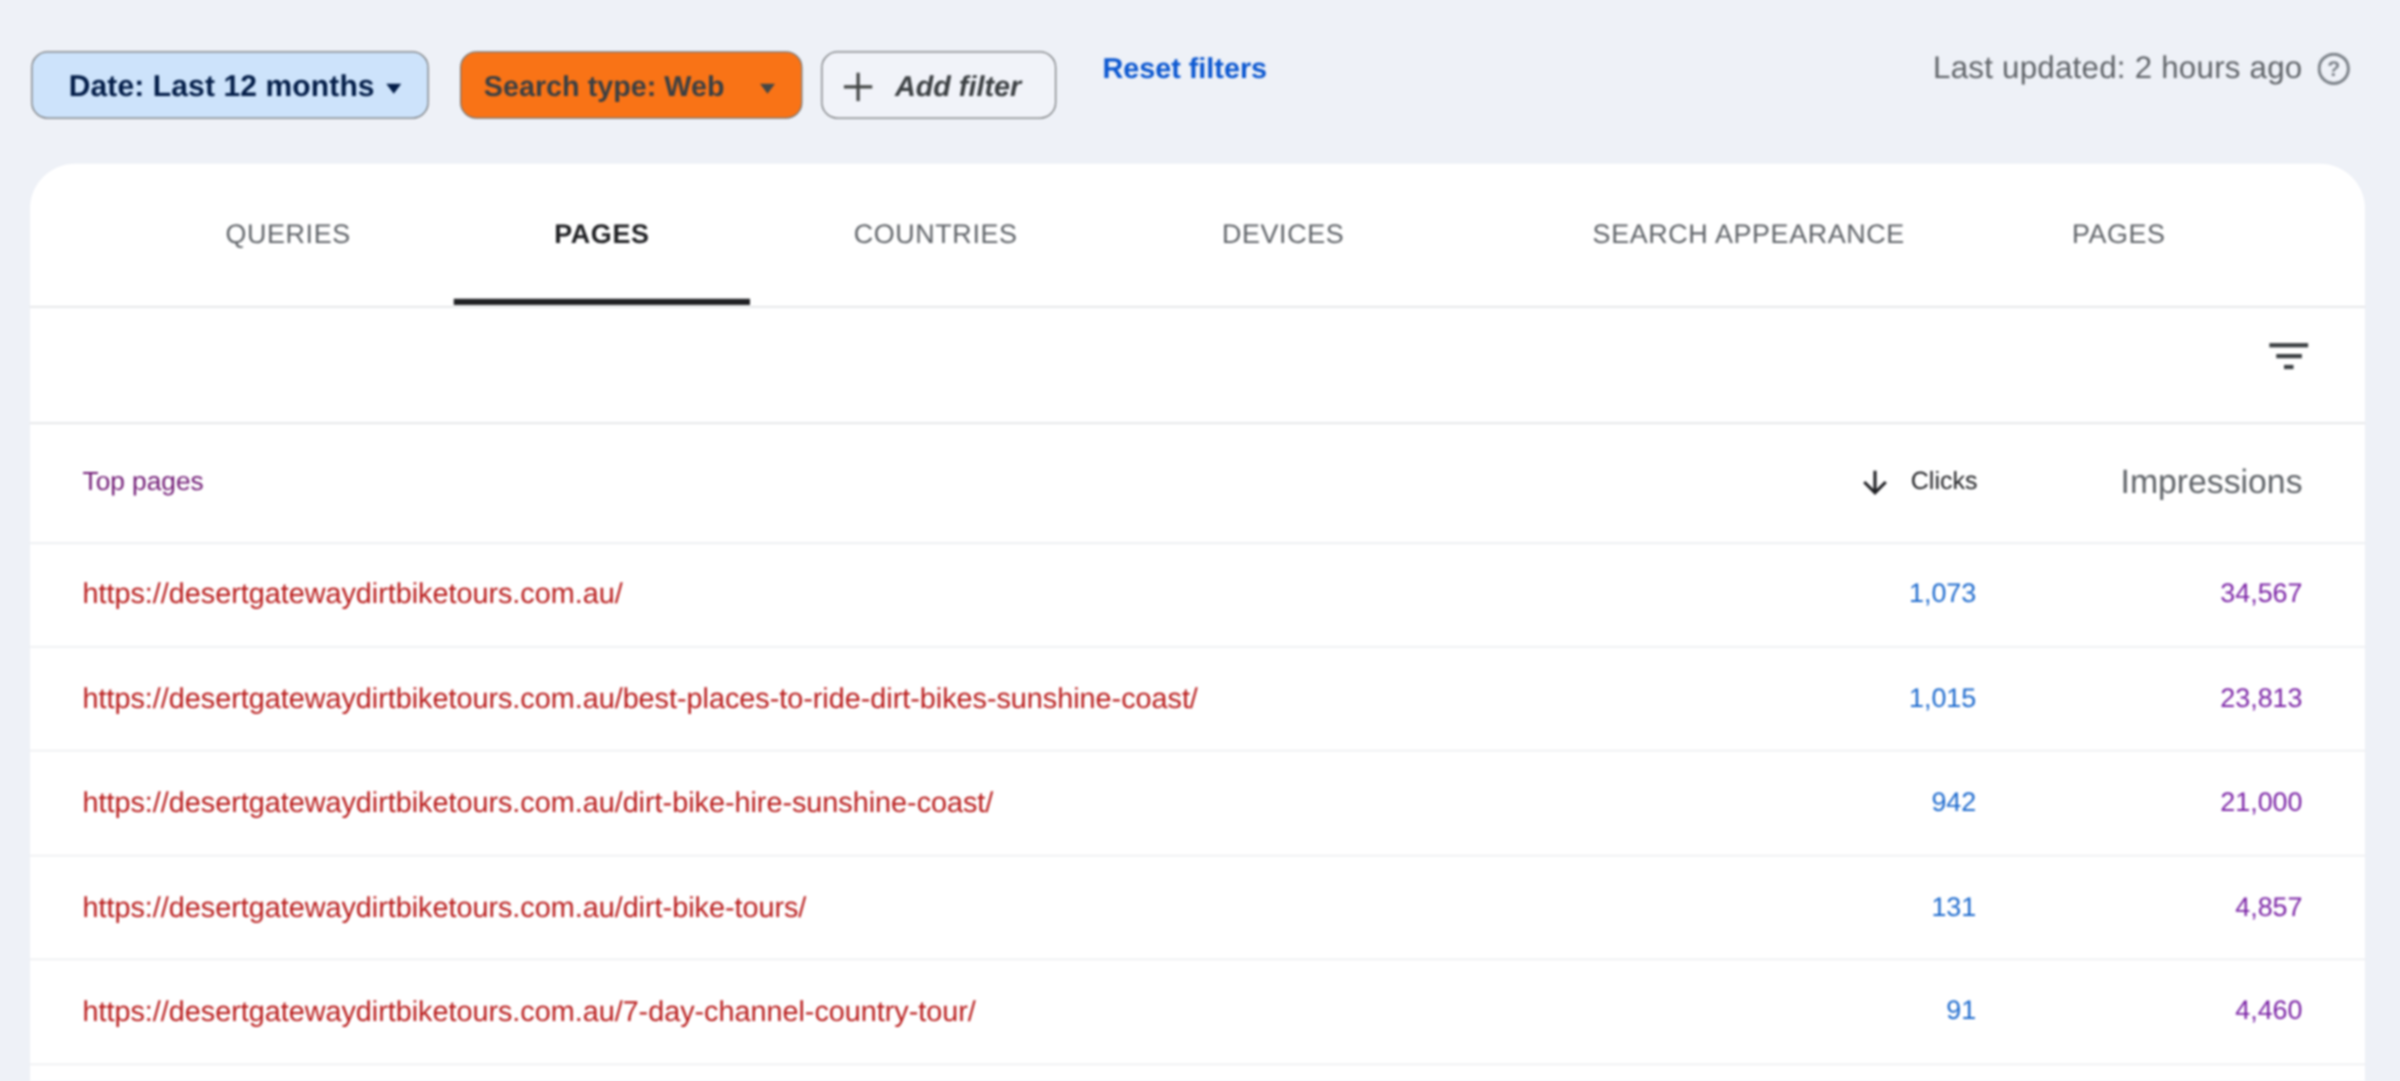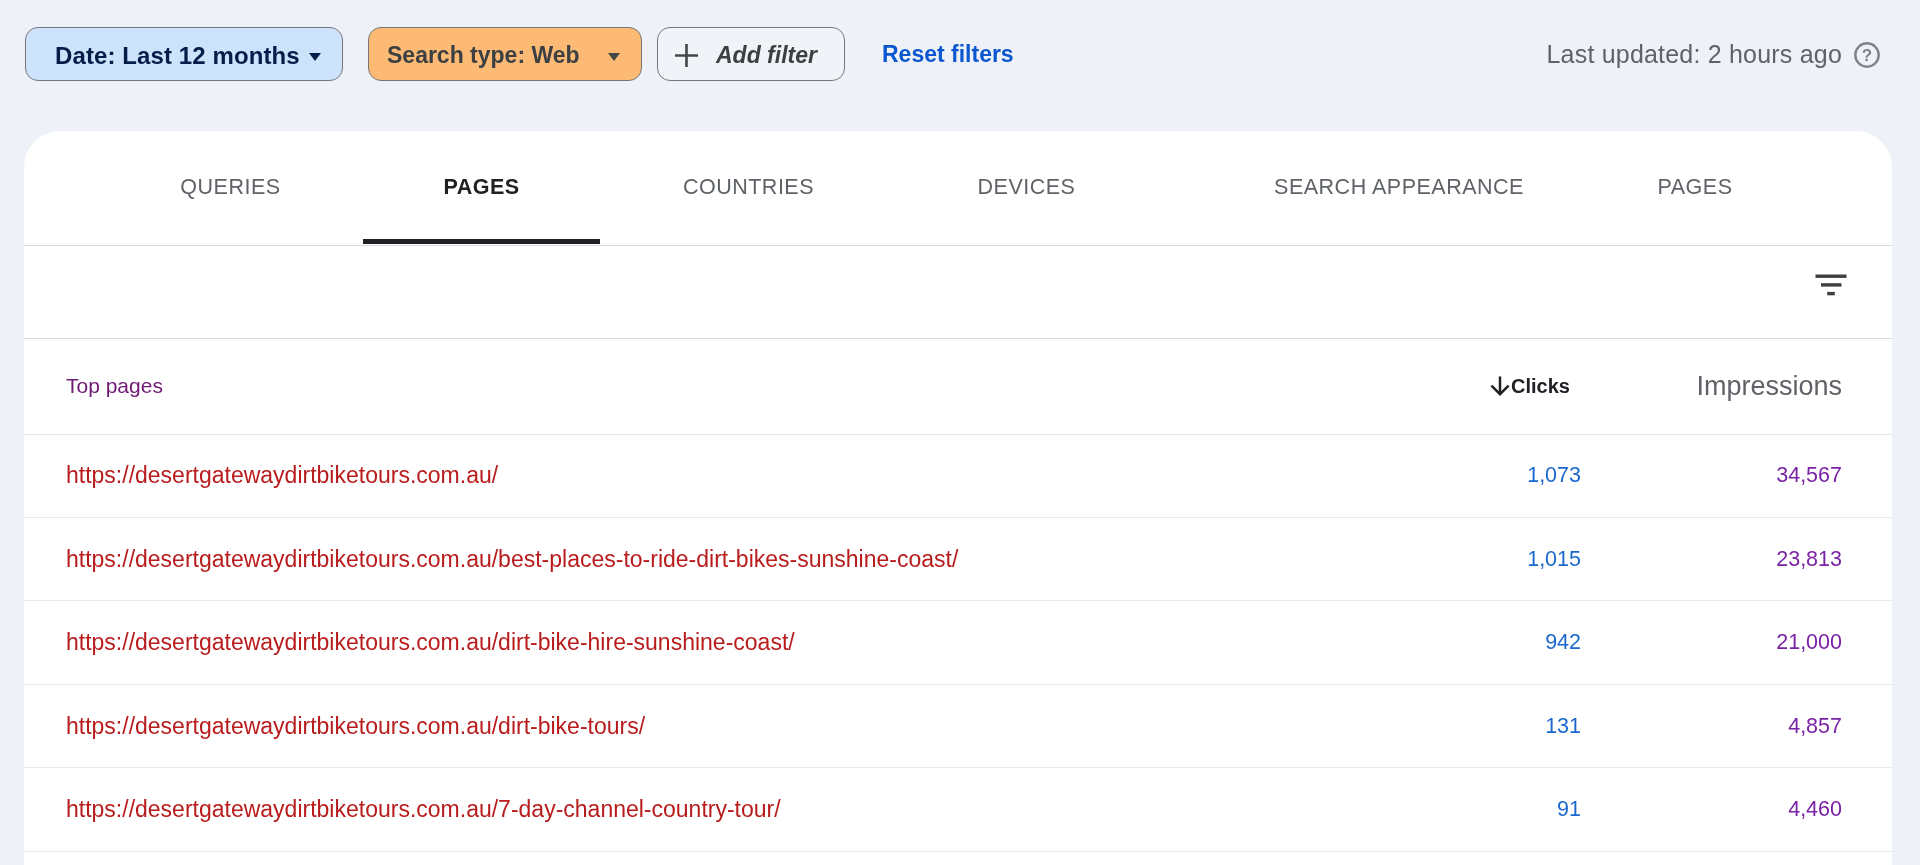--- a/index.html
+++ b/index.html
@@ -1,17 +1,17 @@
 <!DOCTYPE html>
 <html><head>
 <meta charset="utf-8">
 <style>
   html,body{margin:0;padding:0;width:1920px;height:865px;overflow:hidden;}
   body{filter:blur(0.75px);background:#eef1f7;font-family:"Liberation Sans",sans-serif;position:relative;}
-  .chip{position:absolute;top:27px;height:54px;box-sizing:border-box;border-radius:13px;
+  .chip{position:absolute;top:41px;height:54px;box-sizing:border-box;border-radius:13px;
         display:flex;align-items:center;}
   .caret{width:0;height:0;position:relative;top:3px;border-left:6.7px solid transparent;border-right:6.7px solid transparent;
          border-top:8.5px solid #444746;}
   .abs{position:absolute;}
   .row{height:83.5px;box-sizing:border-box;border-bottom:1px solid #e8eaed;position:relative;}
   .url{position:absolute;left:42px;top:50%;transform:translateY(-50%);
        font-size:23px;color:#b91c1c;white-space:nowrap;}
   .clicks{position:absolute;right:311px;top:50%;transform:translateY(-50%);
           font-size:21.5px;color:#1a68cd;}
   .imps{position:absolute;right:50px;top:50%;transform:translateY(-50%);
@@ -21,21 +21,21 @@
   .hline{position:absolute;left:0;width:100%;height:1px;}
 </style>
 </head>
 <body>
 
 <div class="chip" id="chip1" style="left:25px;width:318px;background:#cde3fb;border:1.5px solid #747779;">
   <span style="margin-left:29px;position:relative;top:2px;font-size:24px;font-weight:bold;color:#041e49;letter-spacing:0.1px;">Date: Last 12 months</span>
   <span class="caret" style="margin-left:auto;margin-right:21px;border-top-color:#041e49;"></span>
 </div>
 
-<div class="chip" id="chip2" style="left:368px;width:274px;background:#fdba74;border:1.5px solid #747779;">
+<div class="chip" id="chip2" style="left:368px;width:274px;background:#f97316;border:1.5px solid #747779;">
   <span style="margin-left:18px;position:relative;top:1.5px;font-size:23px;font-weight:bold;color:#3c4043;">Search type: Web</span>
   <span class="caret" style="margin-left:auto;margin-right:21px;"></span>
 </div>
 
 <div class="chip" id="chip3" style="left:657px;width:188px;background:#f1f3f9;border:1.5px solid #747779;">
   <svg style="margin-left:17px;position:relative;top:1.5px;" width="23" height="23" viewBox="0 0 23 23">
     <path d="M10.2 0 h2.6 v10.2 H23 v2.6 h-10.2 V23 h-2.6 V12.8 H0 v-2.6 h10.2 z" fill="#444746"></path>
   </svg>
   <span style="margin-left:18px;position:relative;top:1.5px;font-size:23px;font-weight:bold;color:#3c4043;font-style:italic;">Add filter</span>
 </div>
@@ -63,21 +63,21 @@
     <rect x="2.5" y="1.5" width="31" height="3.4" fill="#3c4043"></rect>
     <rect x="8" y="10.2" width="20.5" height="3.4" fill="#3c4043"></rect>
     <rect x="14.2" y="18.9" width="7.6" height="3.4" fill="#3c4043"></rect>
   </svg>
   <div class="hline" style="top:206.5px;background:#d7dadd;"></div>
 
   <div class="abs" style="left:42px;top:255px;transform:translateY(-50%);font-size:21px;color:#701a75;">Top pages</div>
   <svg class="abs" style="left:1465px;top:244px;" width="22" height="22" viewBox="0 0 22 22">
     <path d="M11 1.5 v17.5 M2.4 10.6 L11 19.2 L19.6 10.6" fill="none" stroke="#202124" stroke-width="2.5"></path>
   </svg>
-  <div class="abs" style="right:322px;top:255px;transform:translateY(-50%);font-size:20px;font-weight:bold;color:#202124;">Clicks</div>
+  <div class="abs" style="right:310px;top:255px;transform:translateY(-50%);font-size:20px;font-weight:normal;color:#202124;">Clicks</div>
   <div class="abs" style="right:50px;top:255px;transform:translateY(-50%);font-size:27px;color:#5f6368;">Impressions</div>
   <div class="hline" style="top:302.5px;background:#e4e7eb;"></div>
 
   <div class="abs" style="left:0;top:303px;width:100%;">
     <div class="row">
       <span class="url">https://desertgatewaydirtbiketours.com.au/</span>
       <span class="clicks">1,073</span>
         <span class="imps">34,567</span>
     </div>
     <div class="row">

